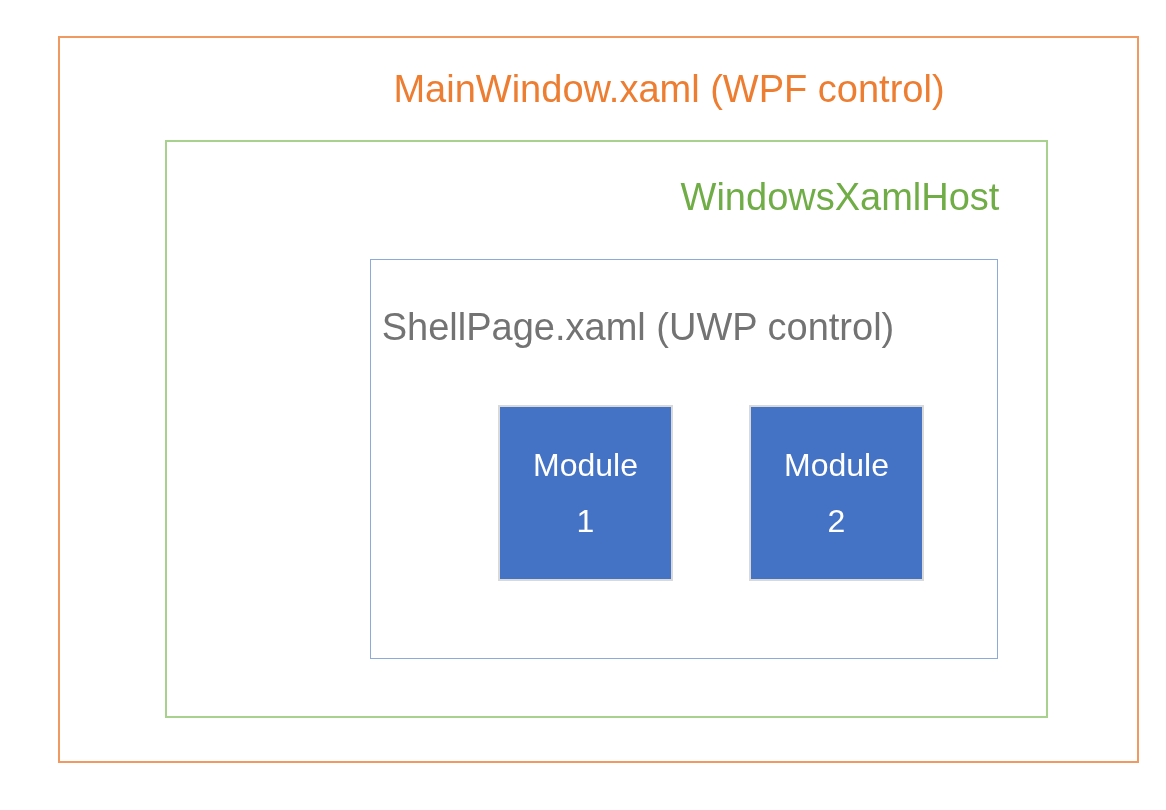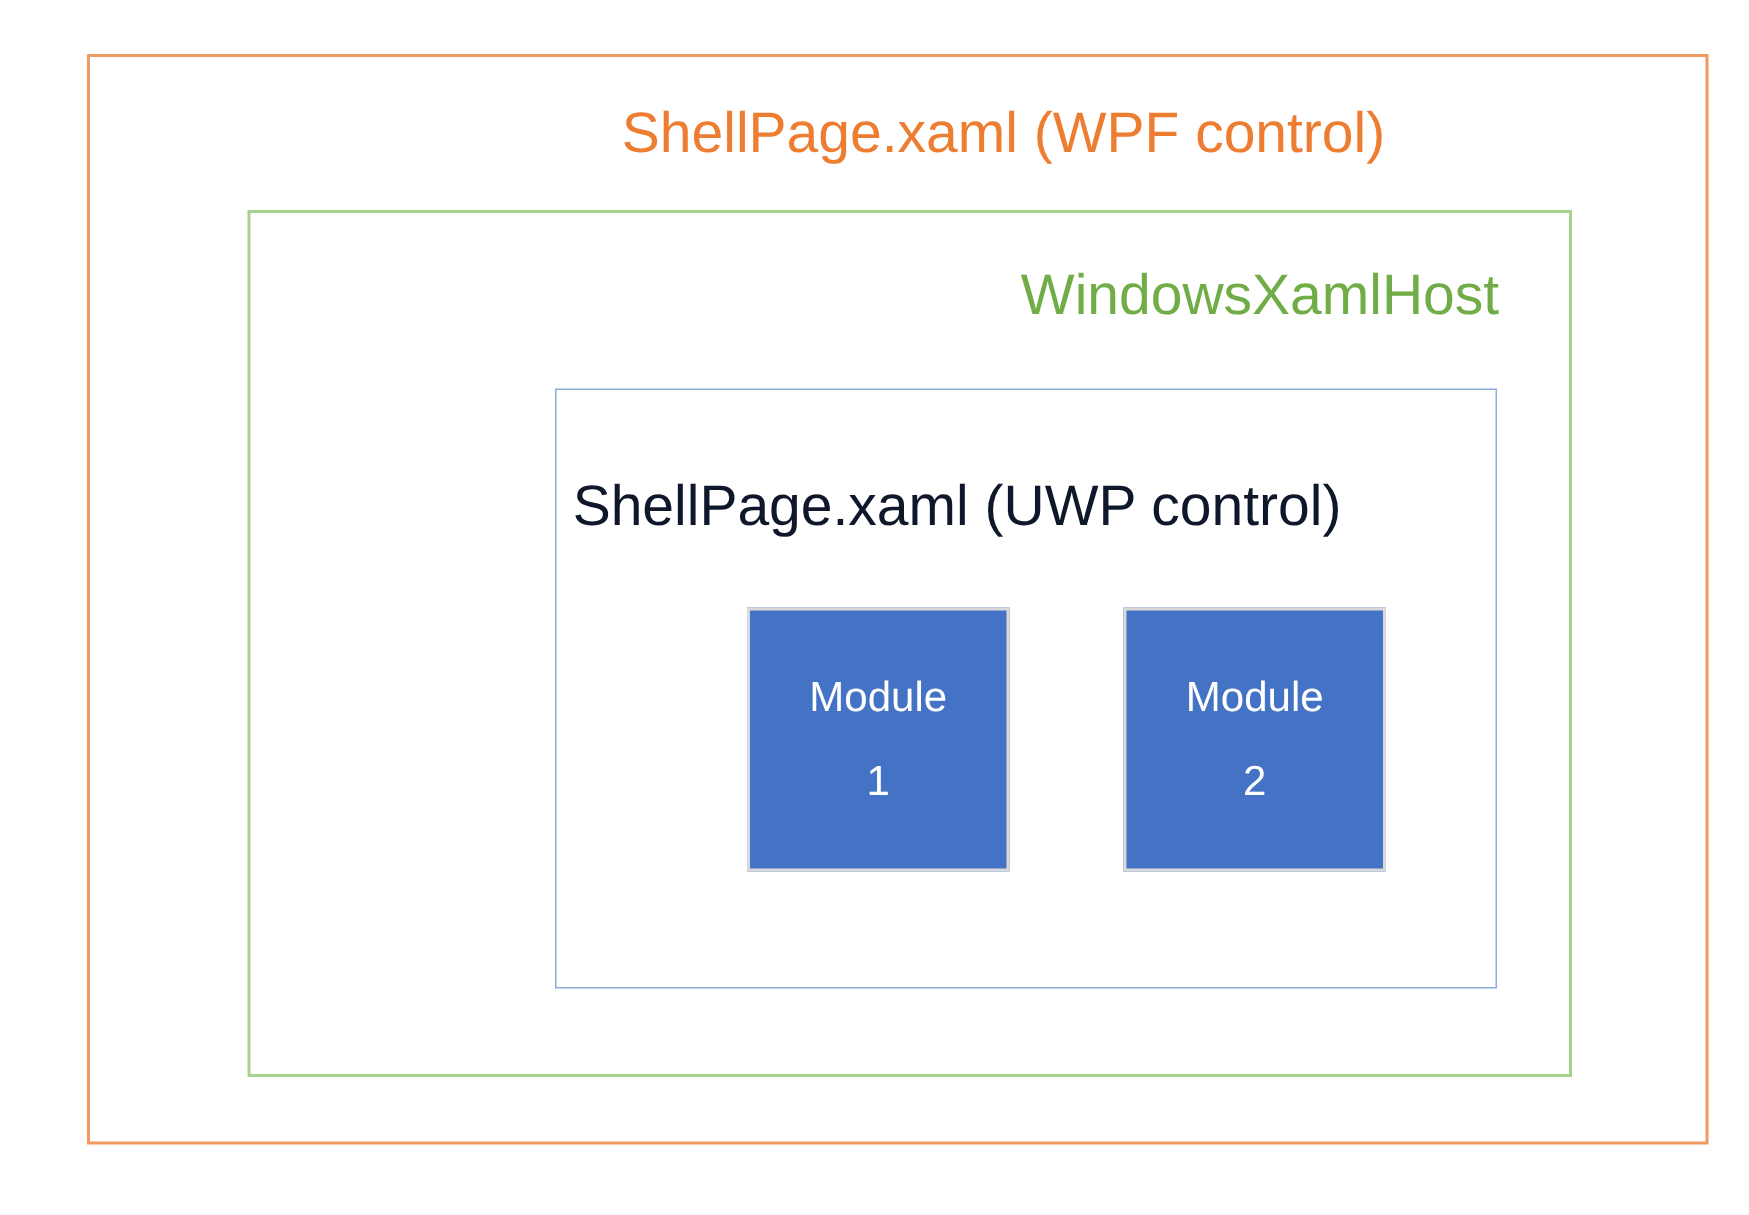--- a/index.html
+++ b/index.html
@@ -55,50 +55,49 @@
     color: #ED7D31;
   }
   .label-host {
     left: 673px;
     top: 31px;
     color: #70AD47;
   }
   .label-shell {
     left: 267px;
     top: 43px;
-    color: #0f172a;
-    margin-top: 11px;
+    color: #737373;
   }
   .module {
     position: absolute;
     box-sizing: border-box;
     top: 145px;
     width: 175px;
     height: 176px;
     background: #4472C4;
     border: 2px solid #D9D9D9;
     color: #FFFFFF;
-    font-size: 28px;
+    font-size: 32px;
     line-height: 56px;
     display: flex;
     flex-direction: column;
     align-items: center;
     justify-content: center;
     text-align: center;
   }
   .module-1 { left: 127px; }
   .module-2 { left: 378px; }
 </style>
 </head>
 <body>
 
 <div class="canvas">
 
   <div class="box box-outer">
-    <div class="label label-outer">ShellPage.xaml (WPF control)</div>
+    <div class="label label-outer">MainWindow.xaml (WPF control)</div>
 
     <div class="box box-host">
       <div class="label label-host">WindowsXamlHost</div>
 
       <div class="box box-shell">
         <div class="label label-shell">ShellPage.xaml (UWP control)</div>
 
         <div class="module module-1">
           <div class="module-line">Module</div>
           <div class="module-line">1</div>

